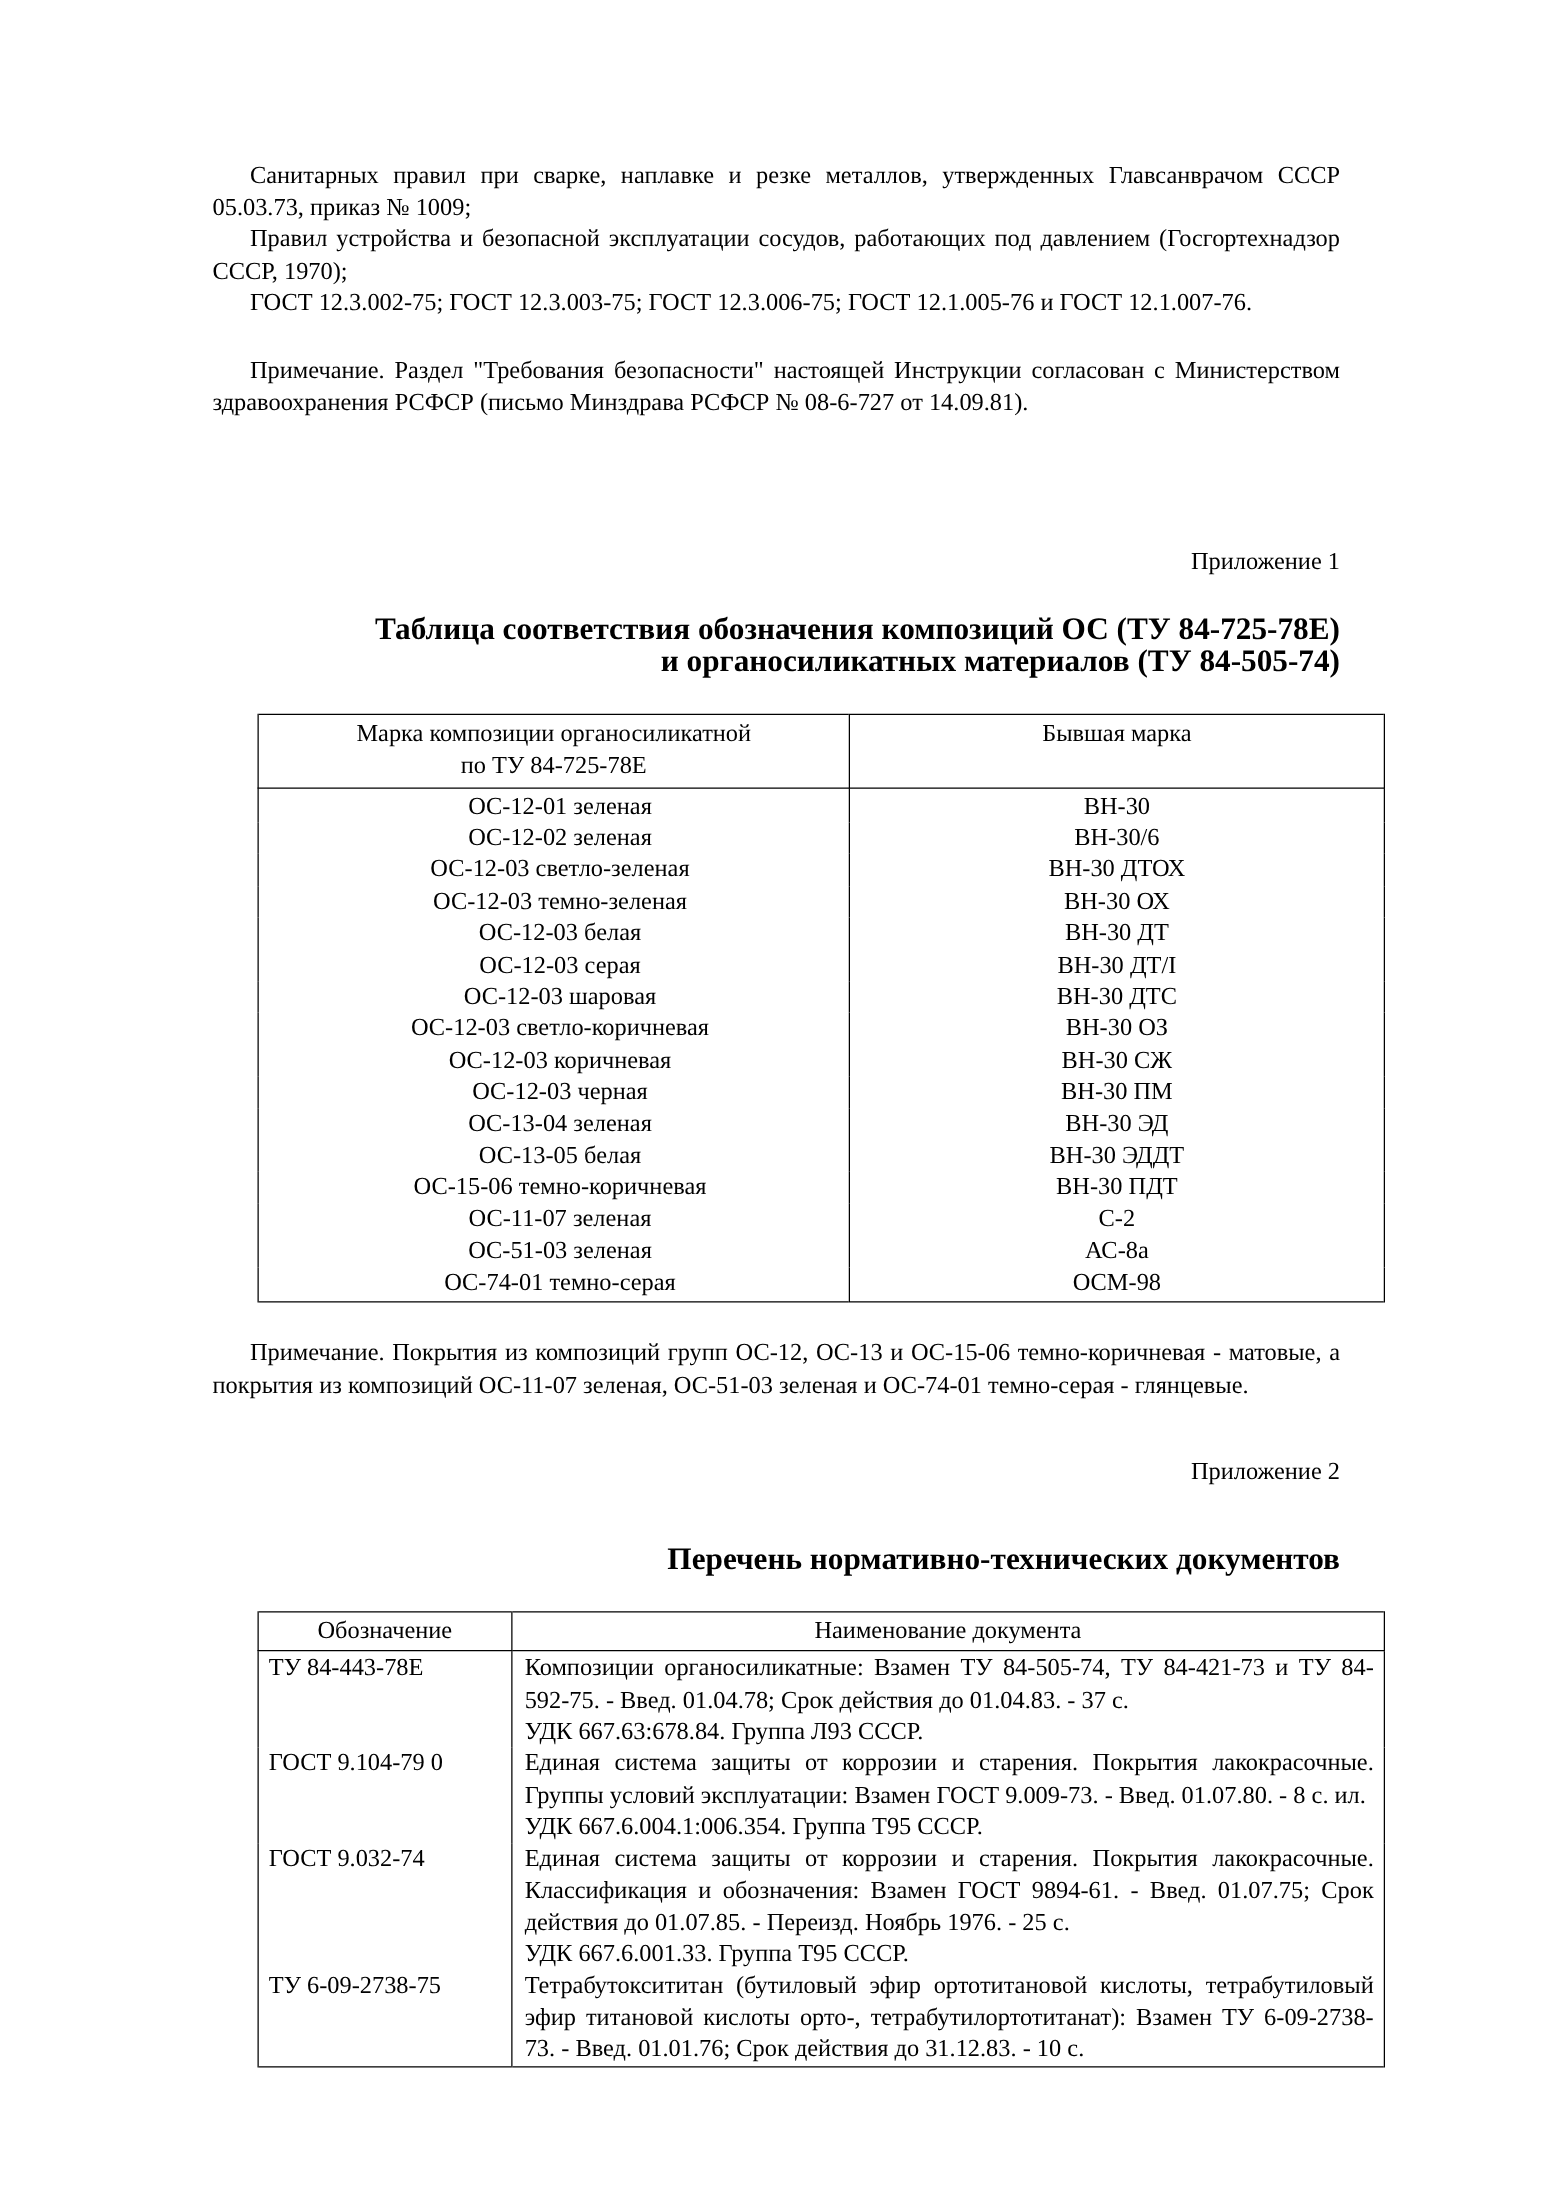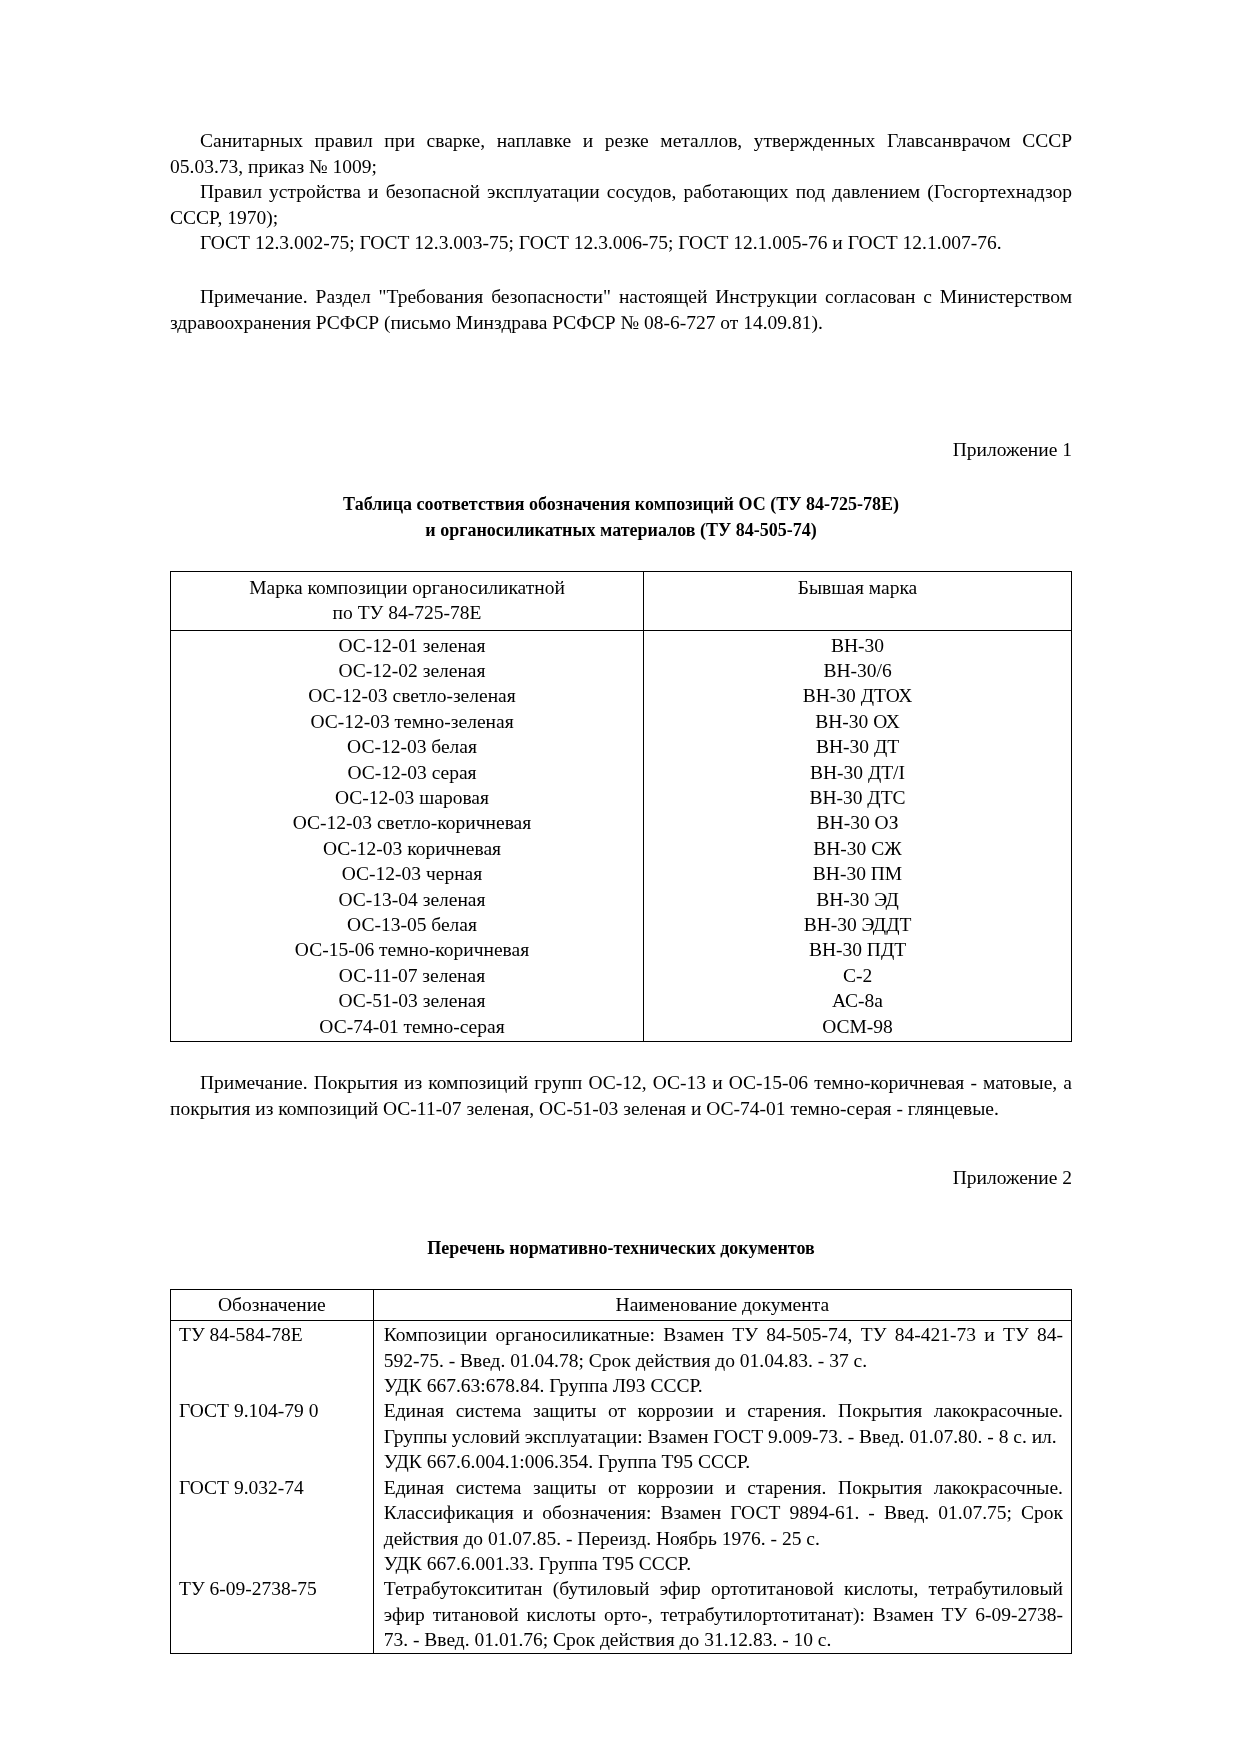--- a/index.html
+++ b/index.html
@@ -32,34 +32,35 @@
   .spacer-xl { height: 74px; }
   .spacer-lg { height: 44px; }
   .spacer-md { height: 28px; }
 
   .appendix {
     font-size: 19.5px;
     text-align: right;
     line-height: 25.6px;
   }
   .tbl-title {
-    font-size: 18px;
+    font-size: 25px;
     font-weight: bold;
-    text-align: center;
+    text-align: right;
     line-height: 26px;
   }
 
   table {
     border-collapse: collapse;
     width: 100%;
     font-size: 19.5px;
     line-height: 25.4px;
   }
   table.t1, table.t2 {
     border: 1.6px solid #000;
+    margin-left: 36px;
   }
   table.t1 td, table.t1 th,
   table.t2 td, table.t2 th {
     border-left: 1.6px solid #000;
     border-right: 1.6px solid #000;
     padding: 0;
     vertical-align: top;
     font-weight: normal;
   }
   table.t1 thead th {
@@ -227,21 +228,21 @@
 
   <table class="t2">
     <thead>
       <tr>
         <th class="d1">Обозначение</th>
         <th class="d2">Наименование документа</th>
       </tr>
     </thead>
     <tbody id="t2-body">
         <tr>
-          <td class="desig">ТУ 84-584-78Е</td>
+          <td class="desig">ТУ 84-443-78Е</td>
           <td class="body">
             <div class="just">Композиции органосиликатные: Взамен ТУ 84-505-74, ТУ 84-421-73 и ТУ 84-592-75. - Введ. 01.04.78; Срок действия до 01.04.83. - 37 с.</div>
             <div class="nojust">УДК 667.63:678.84. Группа Л93 СССР.</div>
           </td>
         </tr>
         <tr>
           <td class="desig">ГОСТ 9.104-79 0</td>
           <td class="body">
             <div class="just">Единая система защиты от коррозии и старения. Покрытия лакокрасочные. Группы условий эксплуатации: Взамен ГОСТ 9.009-73. - Введ. 01.07.80. - 8 с. ил.</div>
             <div class="nojust">УДК 667.6.004.1:006.354. Группа Т95 СССР.</div>

